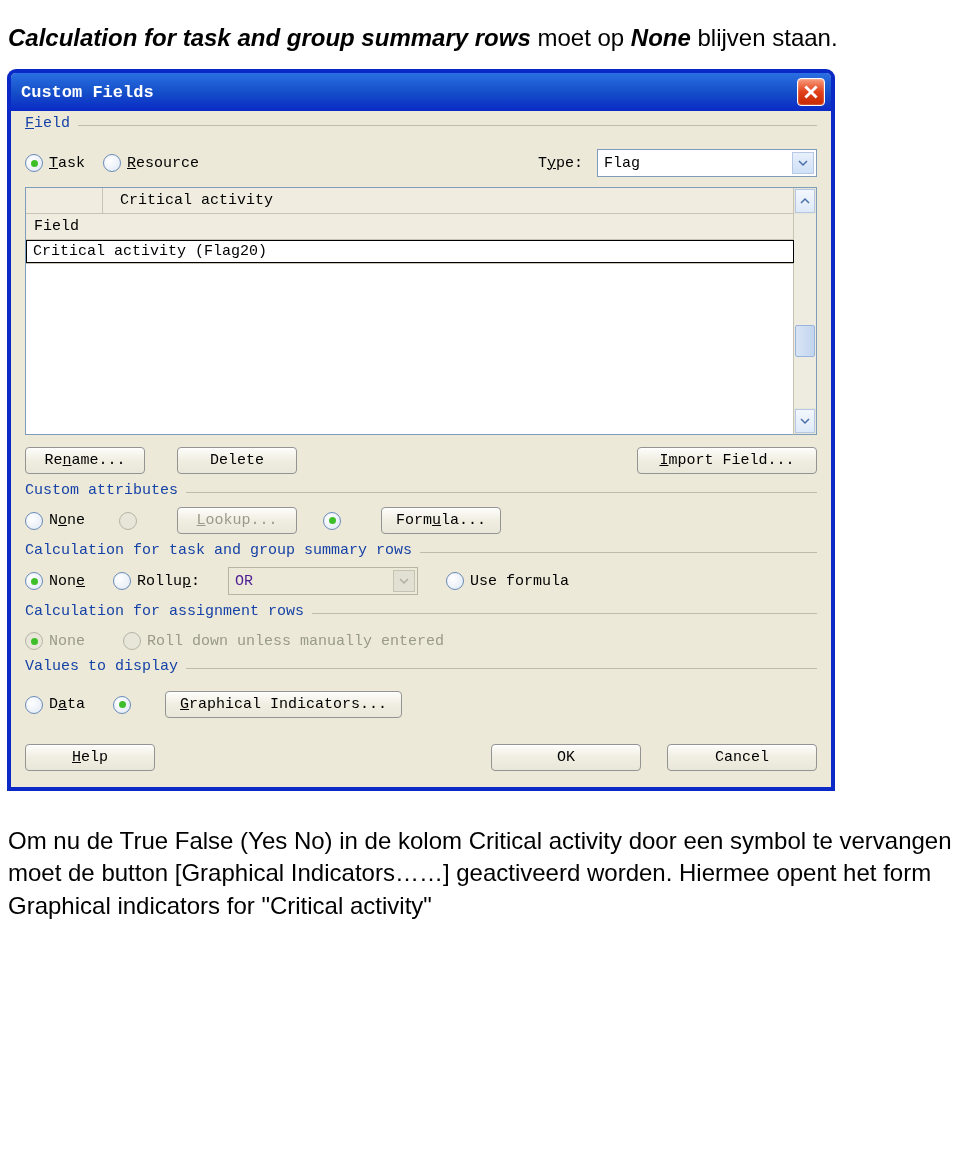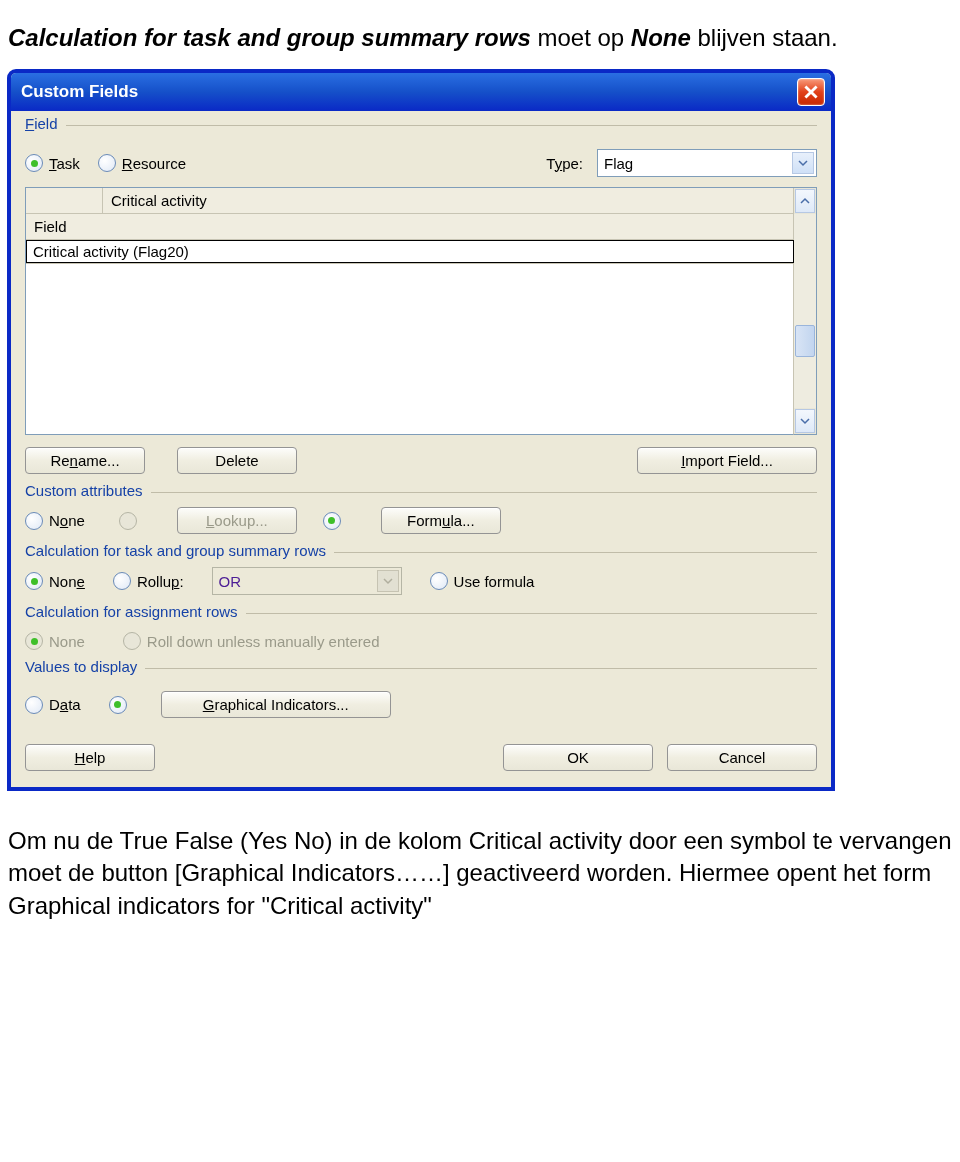--- a/index.html
+++ b/index.html
@@ -20,21 +20,21 @@
     padding: 0 8px;
     margin-top: 35px;
     line-height: 1.35;
   }
   .dialog {
     margin: 0 8px;
     width: 820px;
     border: 3px solid #0a29c6;
     border-radius: 8px 8px 0 0;
     background: #ECE9D8;
-    font-family: Liberation Sans, sans-serif;
+    font-family: Liberation Mono, monospace;
     font-size: 15px;
     color: #000;
     box-shadow: 0 0 0 1px #0a29c6;
   }
   .titlebar {
     background: linear-gradient(to bottom, #2a6fe2 0%, #1550c9 50%, #0a29c6 100%);
     color: #fff;
     font-weight: bold;
     display: flex;
     align-items: center;
@@ -102,42 +102,42 @@
   }
   .combo .arrow svg{width:10px;height:10px;}
   .combo.disabled { background:#ECE9D8;color:#4c1d95;border-color:#b5b5a5; }
   .combo.disabled .arrow{background:#e2e0d2;border-color:#c6c3b2;}
   .listbox {
     margin-top:10px;
     border-top:1px solid #7f9db9;border-left:1px solid #7f9db9;
     display:flex;
   }
   .listbox-inner{flex:1;}
-  .lb-row{display:flex;border-bottom:1px solid #c7c4b3;}
+  .lb-row{display:flex;border-bottom:1px solid #c7c4b3;gap:9px;}
   .lb-row.dark{background:#f0ede0;}
   .lb-cell{border-right:1px solid #c7c4b3;padding:4px 8px;}
   .lb-cell.small{width:60px;}
   .lb-sel{background:#fff;border:1px solid #000;padding:2px 6px;flex:1;}
   .lb-content{background:#fff;height:170px;border-right:1px solid #c7c4b3;border-bottom:1px solid #7f9db9;}
   .lb-scroll{width:22px;background:#e8e6d8;border-right:1px solid #7f9db9;border-bottom:1px solid #7f9db9;display:flex;flex-direction:column;}
   .sc-btn{height:22px;background:linear-gradient(#f3f7fd,#dee9f8);border:1px solid #b6c8e4;margin:1px;display:flex;align-items:center;justify-content:center;}
   .sc-btn svg{width:10px;height:10px;}
   .sc-track{flex:1;background:#eeece0;}
   .sc-thumb{height:30px;background:linear-gradient(to right,#d8e4f5,#c2d5ef);border:1px solid #9ab5db;margin:1px;border-radius:2px;}
   .btn{
     background:linear-gradient(#fdfdfb,#f0eee1 50%,#e9e7d8);
     border:1px solid #949494;border-radius:4px;
     padding:4px 14px;min-width:90px;text-align:center;
     box-shadow: 0 1px 0 #fff inset;
     color:#000;
   }
   .btn.disabled{color:#9a9a8a;}
   .btn-row{display:flex;gap:32px;align-items:center;margin-top:12px;}
   .btn-row .spacer{flex:1;}
-  .footer-row{display:flex;gap:14px;margin-top:26px;margin-bottom:6px;}
+  .footer-row{display:flex;gap:26px;margin-top:26px;margin-bottom:6px;}
   .footer-row .spacer{flex:1;}
   .assign-row{display:flex;align-items:center;gap:20px;color:#9a9a8a;margin-top:4px;}
   .values-row{display:flex;align-items:center;gap:10px;margin-top:8px;}
 </style>
 </head>
 <body>
 
 <p class="doc-text">
   <span class="bi">Calculation for task and group summary rows</span><span> moet op </span><span class="bi">None</span><span> blijven staan.</span>
 </p>

